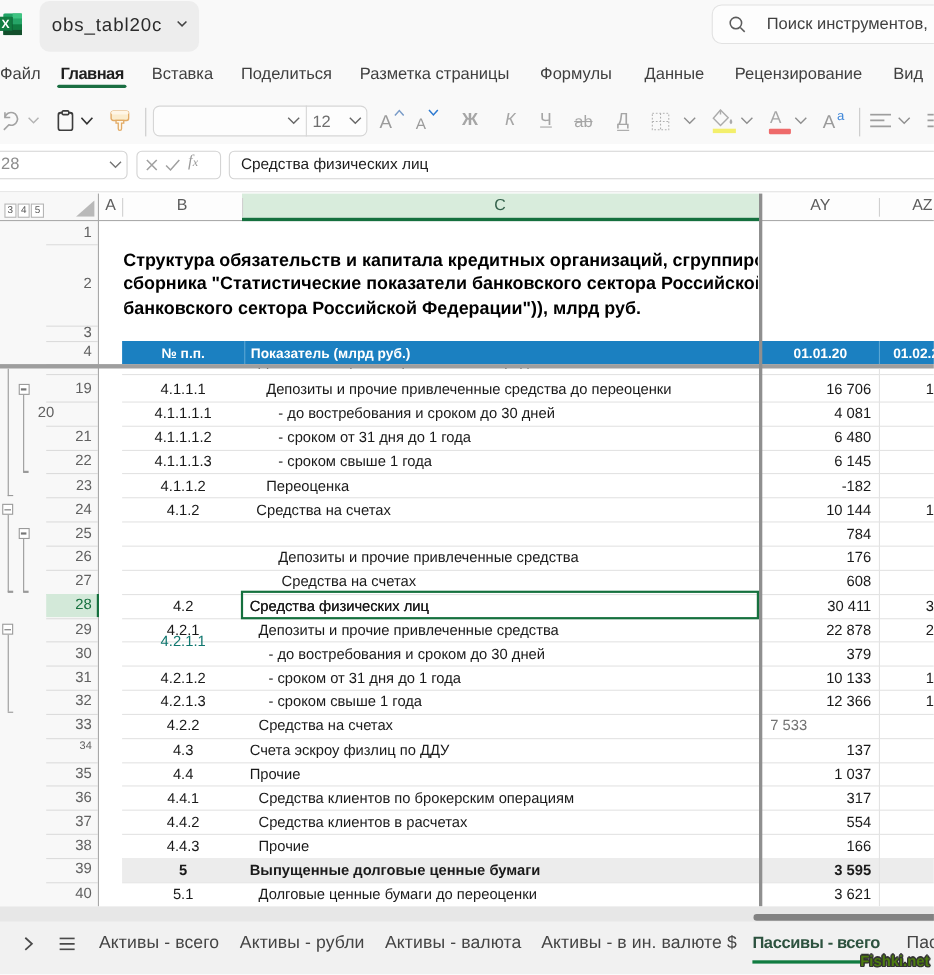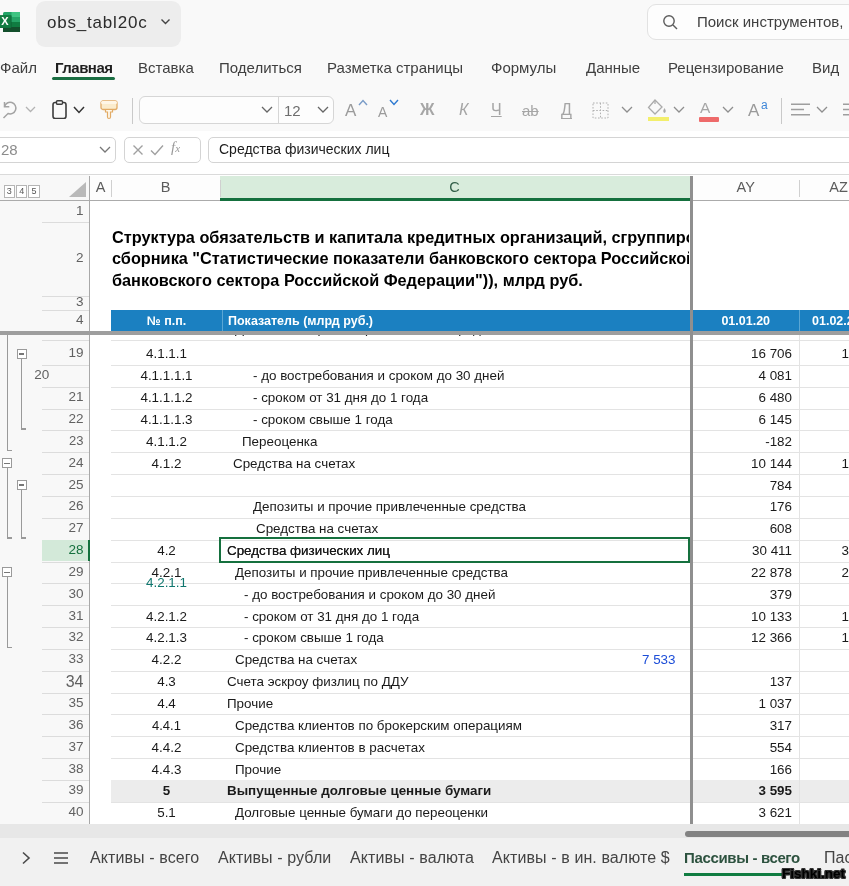--- a/index.html
+++ b/index.html
@@ -181,20 +181,21 @@
     <div class="abs" style="left:0;top:-14.075px;width:83.5px;text-align:right;font-size:13.5px;color:#616161">18</div>
     <div class="abs" style="left:111px;top:5.350000000000001px;width:738px;height:1px;background:#e3e3e3"></div>
     <div class="abs" style="left:111px;top:-13.075px;width:111px;text-align:center;font-size:13.4px;color:#1a1a1a">4.1.1</div>
     <div class="abs" style="left:235px;top:-13.075px;font-size:13.4px;color:#1a1a1a;white-space:nowrap">Депозиты и прочие привлеченные средства</div>
     <div class="abs" style="left:642px;top:-13.075px;width:150px;text-align:right;font-size:13.4px;color:#1a1a1a">23 955</div>
     <div class="abs" style="left:841.5px;top:-13.075px;font-size:13.4px;color:#1a1a1a">2</div>
 <div class="abs" style="left:42px;top:30.35px;width:47px;height:1px;background:#dcdcdc"></div>
     <div class="abs" style="left:0;top:10.925px;width:83.5px;text-align:right;font-size:13.5px;color:#616161">19</div>
     <div class="abs" style="left:111px;top:30.35px;width:738px;height:1px;background:#e3e3e3"></div>
     <div class="abs" style="left:111px;top:11.925px;width:111px;text-align:center;font-size:13.4px;color:#1a1a1a">4.1.1.1</div>
+    <div class="abs" style="left:242px;top:11.925px;font-size:13.4px;color:#1a1a1a;white-space:nowrap">Депозиты и прочие привлеченные средства до переоценки</div>
     <div class="abs" style="left:642px;top:11.925px;width:150px;text-align:right;font-size:13.4px;color:#1a1a1a">16 706</div>
     <div class="abs" style="left:841.5px;top:11.925px;font-size:13.4px;color:#1a1a1a">1</div>
 <div class="abs" style="left:42px;top:52.200000000000024px;width:47px;height:1px;background:#dcdcdc"></div>
     <div class="abs" style="left:0;top:32.77500000000002px;width:83.5px;text-align:center;font-size:13.5px;color:#616161">20</div>
     <div class="abs" style="left:111px;top:52.200000000000024px;width:738px;height:1px;background:#e3e3e3"></div>
     <div class="abs" style="left:111px;top:33.77500000000002px;width:111px;text-align:center;font-size:13.4px;color:#1a1a1a">4.1.1.1.1</div>
     <div class="abs" style="left:253px;top:33.77500000000002px;font-size:13.4px;color:#1a1a1a;white-space:nowrap">- до востребования и сроком до 30 дней</div>
     <div class="abs" style="left:642px;top:33.77500000000002px;width:150px;text-align:right;font-size:13.4px;color:#1a1a1a">4 081</div>
 <div class="abs" style="left:42px;top:74.04999999999998px;width:47px;height:1px;background:#dcdcdc"></div>
     <div class="abs" style="left:0;top:54.624999999999986px;width:83.5px;text-align:right;font-size:13.5px;color:#616161">21</div>
@@ -267,23 +268,23 @@
     <div class="abs" style="left:111px;top:314.4px;width:738px;height:1px;background:#e3e3e3"></div>
     <div class="abs" style="left:111px;top:295.97499999999997px;width:111px;text-align:center;font-size:13.4px;color:#1a1a1a">4.2.1.3</div>
     <div class="abs" style="left:244px;top:295.97499999999997px;font-size:13.4px;color:#1a1a1a;white-space:nowrap">- сроком свыше 1 года</div>
     <div class="abs" style="left:642px;top:295.97499999999997px;width:150px;text-align:right;font-size:13.4px;color:#1a1a1a">12 366</div>
     <div class="abs" style="left:841.5px;top:295.97499999999997px;font-size:13.4px;color:#1a1a1a">1</div>
 <div class="abs" style="left:42px;top:336.2500000000001px;width:47px;height:1px;background:#dcdcdc"></div>
     <div class="abs" style="left:0;top:316.8250000000001px;width:83.5px;text-align:right;font-size:13.5px;color:#616161">33</div>
     <div class="abs" style="left:111px;top:336.2500000000001px;width:738px;height:1px;background:#e3e3e3"></div>
     <div class="abs" style="left:111px;top:317.8250000000001px;width:111px;text-align:center;font-size:13.4px;color:#1a1a1a">4.2.2</div>
     <div class="abs" style="left:235px;top:317.8250000000001px;font-size:13.4px;color:#1a1a1a;white-space:nowrap">Средства на счетах</div>
-    <div class="abs" style="left:642px;top:317.8250000000001px;width:150px;text-align:left;font-size:13.4px;color:#1d4ed8">7 533</div>
+    <div class="abs" style="left:642px;top:317.8250000000001px;width:150px;text-align:center;font-size:13.4px;color:#737373">7 533</div>
 <div class="abs" style="left:42px;top:358.1px;width:47px;height:1px;background:#dcdcdc"></div>
-    <div class="abs" style="left:0;top:338.675px;width:83.5px;text-align:right;font-size:16px;color:#616161">34</div>
+    <div class="abs" style="left:0;top:338.675px;width:83.5px;text-align:right;font-size:10px;color:#616161">34</div>
     <div class="abs" style="left:111px;top:358.1px;width:738px;height:1px;background:#e3e3e3"></div>
     <div class="abs" style="left:111px;top:339.675px;width:111px;text-align:center;font-size:13.4px;color:#1a1a1a">4.3</div>
     <div class="abs" style="left:227px;top:339.675px;font-size:13.4px;color:#1a1a1a;white-space:nowrap">Счета эскроу физлиц по ДДУ</div>
     <div class="abs" style="left:642px;top:339.675px;width:150px;text-align:right;font-size:13.4px;color:#1a1a1a">137</div>
 <div class="abs" style="left:42px;top:379.95000000000005px;width:47px;height:1px;background:#dcdcdc"></div>
     <div class="abs" style="left:0;top:360.52500000000003px;width:83.5px;text-align:right;font-size:13.5px;color:#616161">35</div>
     <div class="abs" style="left:111px;top:379.95000000000005px;width:738px;height:1px;background:#e3e3e3"></div>
     <div class="abs" style="left:111px;top:361.52500000000003px;width:111px;text-align:center;font-size:13.4px;color:#1a1a1a">4.4</div>
     <div class="abs" style="left:227px;top:361.52500000000003px;font-size:13.4px;color:#1a1a1a;white-space:nowrap">Прочие</div>
     <div class="abs" style="left:642px;top:361.52500000000003px;width:150px;text-align:right;font-size:13.4px;color:#1a1a1a">1 037</div>
@@ -354,12 +355,12 @@
       <path d="M0 1 H14 M0 6 H14 M0 11 H14"></path>
     </g>
   </svg>
 <div class="abs" style="left:90px;top:849px;font-size:16px;letter-spacing:0.1px;color:#444;white-space:nowrap">Активы - всего</div>
 <div class="abs" style="left:218px;top:849px;font-size:16px;letter-spacing:0.1px;color:#444;white-space:nowrap">Активы - рубли</div>
 <div class="abs" style="left:350px;top:849px;font-size:16px;letter-spacing:0.1px;color:#444;white-space:nowrap">Активы - валюта</div>
 <div class="abs" style="left:492px;top:849px;font-size:16px;letter-spacing:0.1px;color:#444;white-space:nowrap">Активы - в ин. валюте $</div>
 <div class="abs" style="left:684px;top:849px;font-size:15px;font-weight:bold;letter-spacing:-0.35px;color:#2d523f;white-space:nowrap">Пассивы - всего</div>
 <div class="abs" style="left:824px;top:849px;font-size:16px;letter-spacing:0.1px;color:#444;white-space:nowrap">Пас</div>
 <div class="abs" style="left:684px;top:872.5px;width:99px;height:3.5px;background:#107c41"></div>
-<div class="abs" style="left:782px;top:866px;font-size:13.5px;font-weight:bold;color:#000000;text-shadow:-1.2px 0 0 #333,1.2px 0 0 #333,0 -1.2px 0 #333,0 1.2px 0 #333,-0.9px -0.9px 0 #333,0.9px -0.9px 0 #333,-0.9px 0.9px 0 #333,0.9px 0.9px 0 #333">Fishki.net</div>
+<div class="abs" style="left:782px;top:866px;font-size:13.5px;font-weight:bold;color:#4d7c0f;text-shadow:-1.2px 0 0 #333,1.2px 0 0 #333,0 -1.2px 0 #333,0 1.2px 0 #333,-0.9px -0.9px 0 #333,0.9px -0.9px 0 #333,-0.9px 0.9px 0 #333,0.9px 0.9px 0 #333">Fishki.net</div>
 </body></html>

